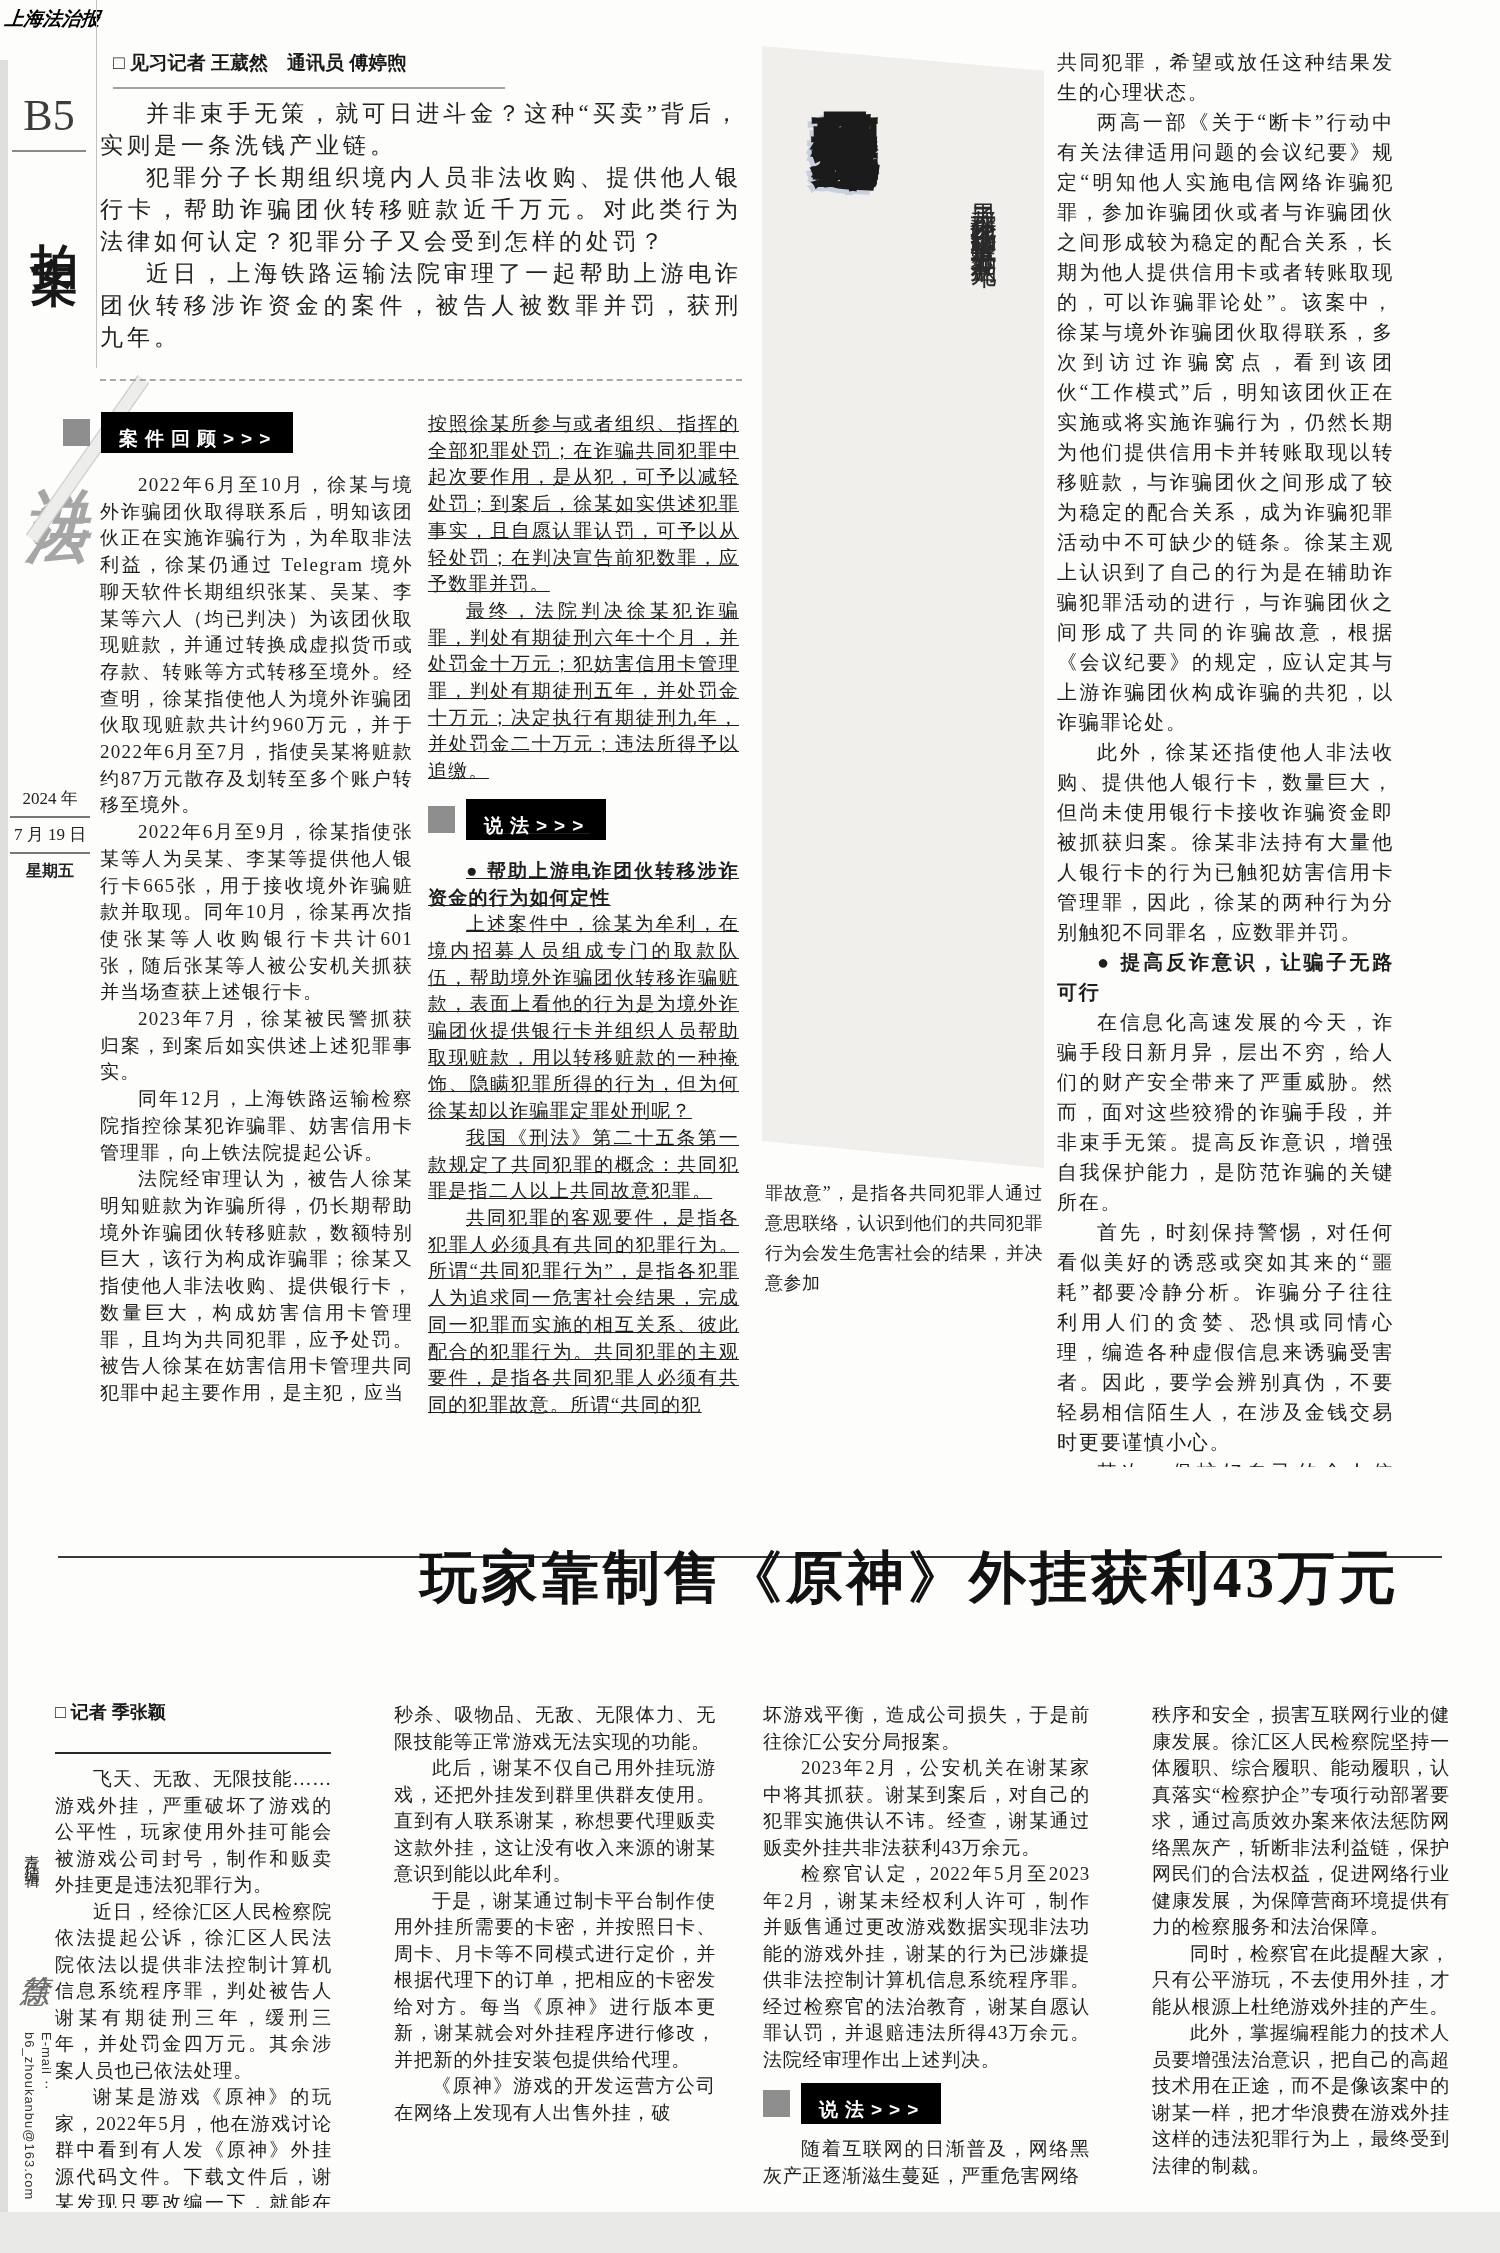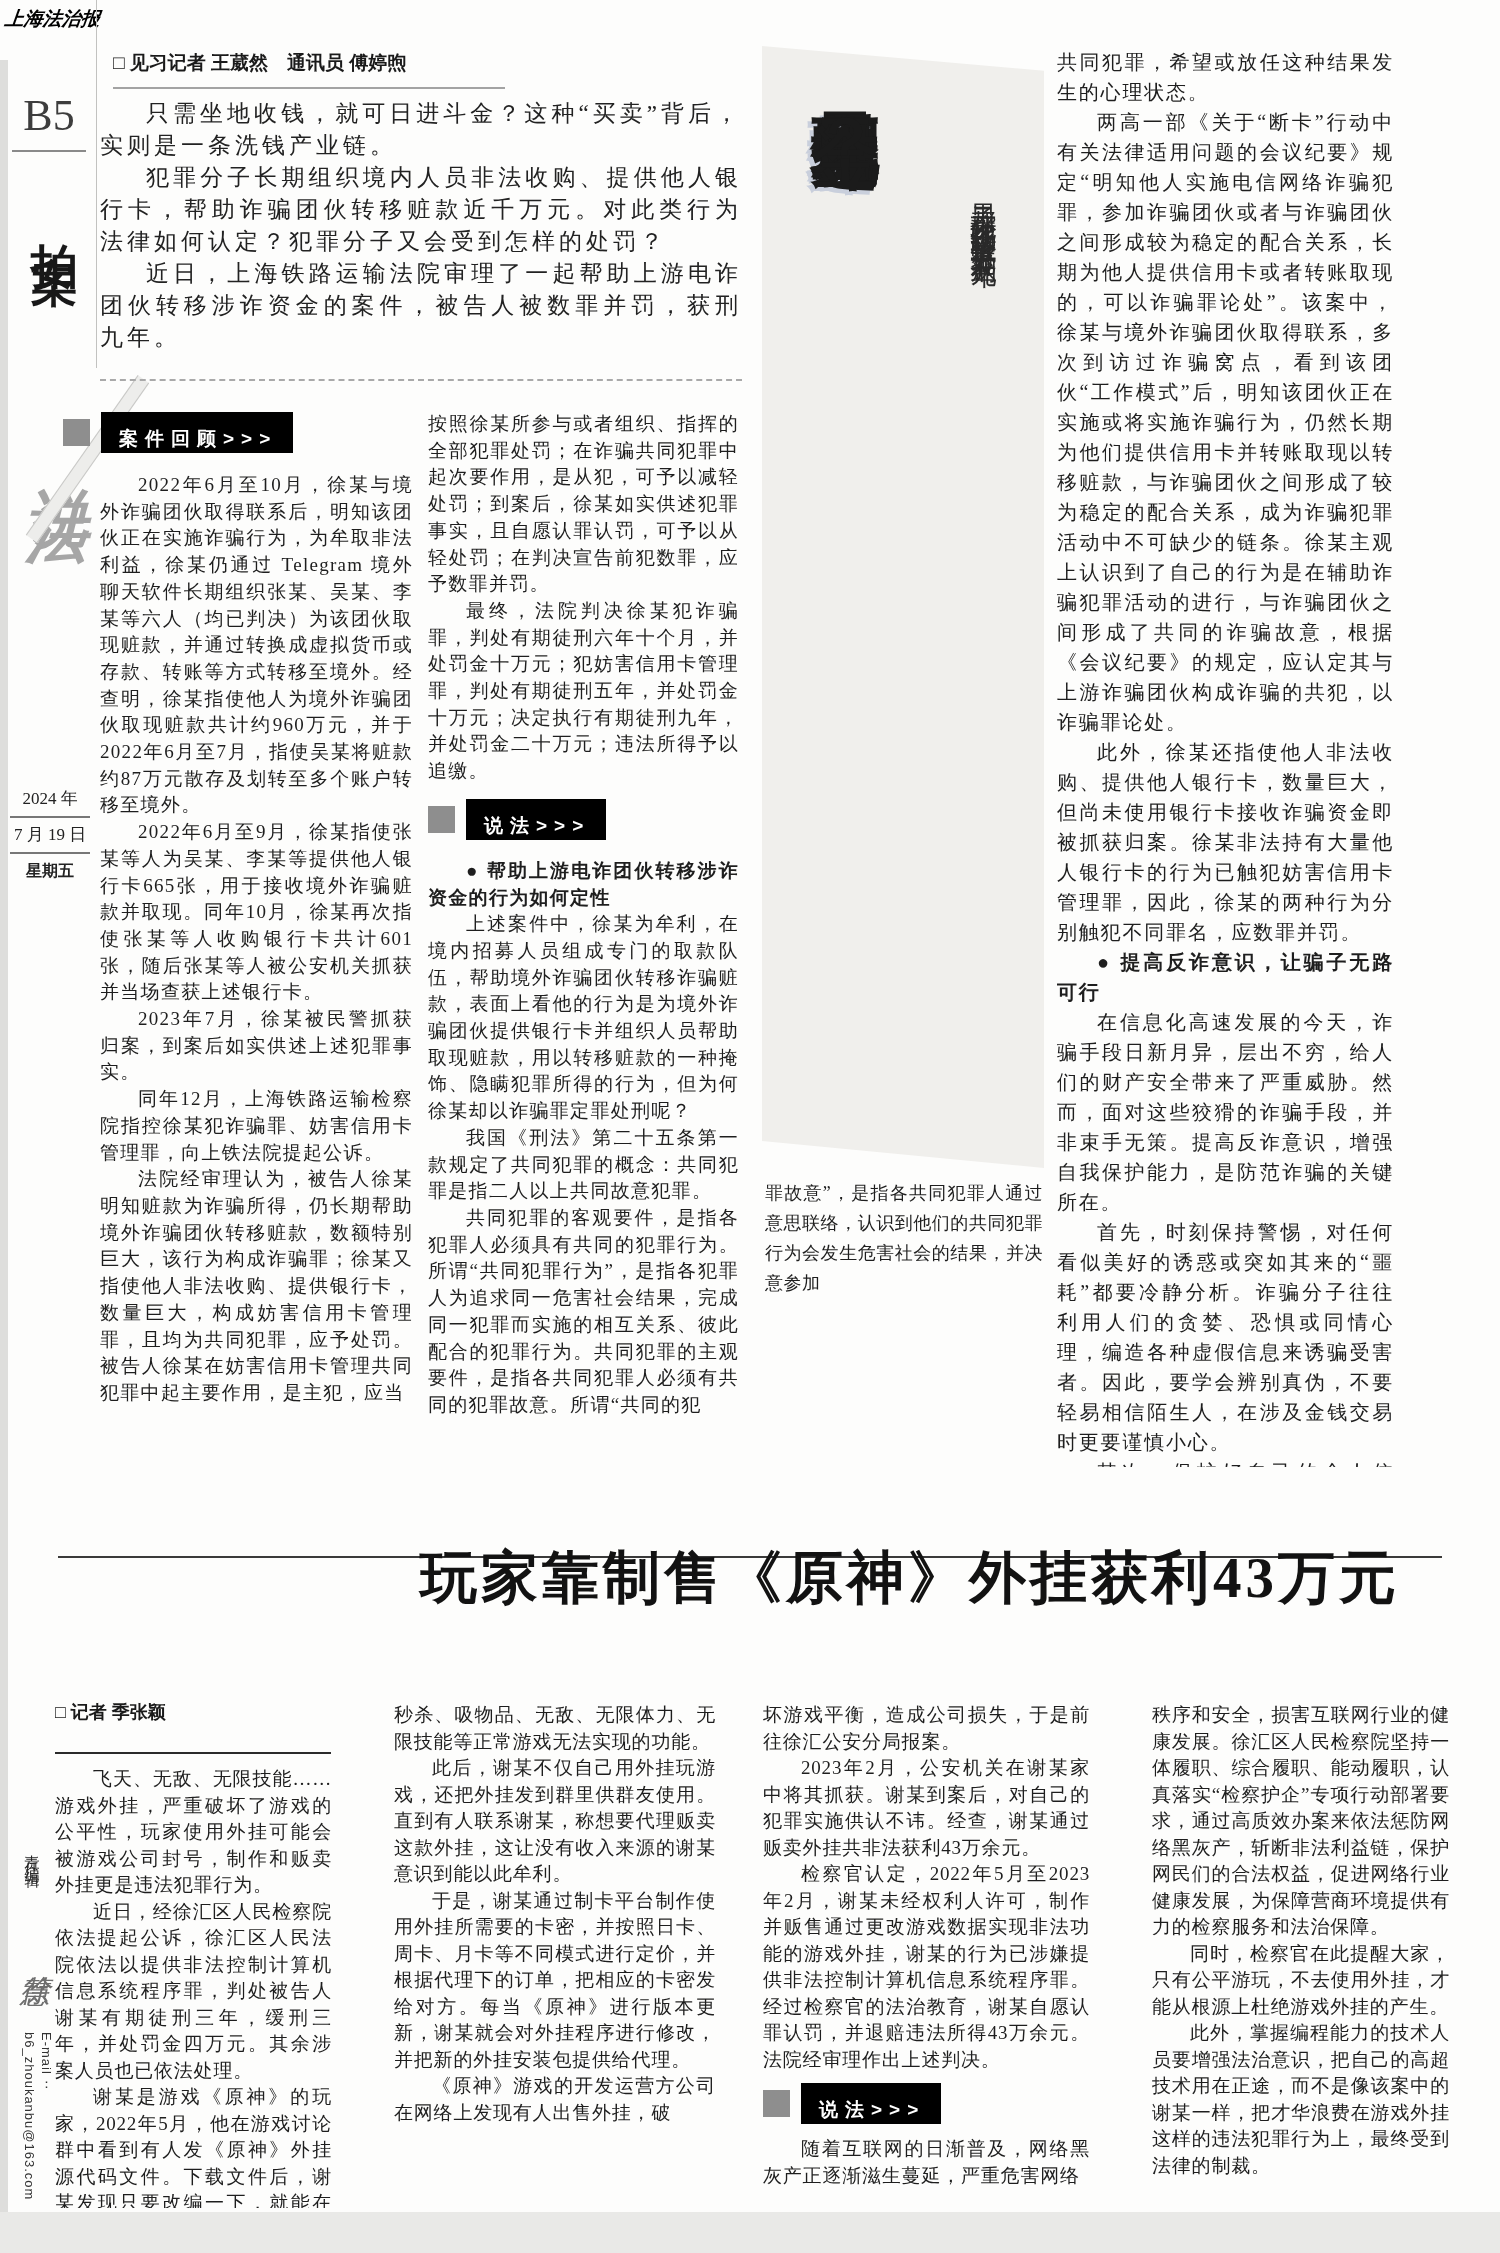--- a/index.html
+++ b/index.html
@@ -43,21 +43,21 @@
   
   .byline1{position:absolute;left:113px;top:50px;width:392px;font-family:"Liberation Sans",sans-serif;
         font-weight:bold;font-size:19px;color:#1a1a1a;padding-bottom:11px;border-bottom:2px solid #a3a3a3;}
   .intro{position:absolute;left:100px;top:98px;width:642px;height:262px;overflow:hidden;
         font-size:23px;line-height:32px;letter-spacing:4px;color:#222;}
   .dashed{position:absolute;left:100px;top:379px;width:642px;border-top:2px dashed #a9a9a9;}
   .sec1{left:63px;top:412px;}
   .a1col1{position:absolute;left:100px;top:472px;width:313px;height:960px;overflow:hidden;
         font-size:19px;line-height:26.7px;letter-spacing:1.3px;}
   .a1col2{position:absolute;left:428px;top:411px;width:311px;height:1145px;overflow:hidden;
-        font-size:19px;line-height:26.7px;letter-spacing:1.3px;}
+        font-size:19px;line-height:26.7px;letter-spacing:1.3px;text-decoration:underline;}
   .a1col2 .sec-head{margin:14px 0 18px 0;}
   .hblock{position:absolute;left:762px;top:46px;width:282px;height:1122px;background:#f0efec;
         clip-path:polygon(0 0,100% 2.2%,100% 100%,0 97.6%);}
   .kicker{position:absolute;left:966px;top:183px;height:620px;writing-mode:vertical-rl;
         font-size:26px;letter-spacing:3px;color:#2a2a2a;}
   .headline1{position:absolute;left:812px;top:58px;height:920px;writing-mode:vertical-rl;
         font-size:68px;line-height:1;font-weight:900;letter-spacing:1px;color:#1b1b1b;
         text-shadow:-4px 4px 0 #c9cfdc;}
   .underhead{position:absolute;left:765px;top:1178px;width:278px;font-size:18px;line-height:30px;
         letter-spacing:0.5px;}
@@ -99,21 +99,21 @@
     <div class="row bold">星期五</div>
   </div>
   <div class="vline"></div>
   <div class="diag"></div>
   <div class="editor-label">责任编辑</div>
   <div class="editor-name">徐慧</div>
   <div class="email">E-mail：b6_zhoukanbu@163.com</div>
 
   <div class="byline1">□ 见习记者 王葳然　通讯员 傅婷煦</div>
   <div class="intro">
-      <p class="para p">只需坐地收钱，就可日进斗金？这种“买卖”背后，实则是一条洗钱产业链。</p>
+      <p class="para p">并非束手无策，就可日进斗金？这种“买卖”背后，实则是一条洗钱产业链。</p>
       <p class="para p">犯罪分子长期组织境内人员非法收购、提供他人银行卡，帮助诈骗团伙转移赃款近千万元。对此类行为法律如何认定？犯罪分子又会受到怎样的处罚？</p>
       <p class="para p">近日，上海铁路运输法院审理了一起帮助上游电诈团伙转移涉诈资金的案件，被告人被数罪并罚，获刑九年。</p>
     </div>
   <div class="dashed"></div>
 
   <div class="sec-head abs sec1">
     <span class="sec-sq"></span>
     <span class="sec-bar">案件回顾&gt;&gt;&gt;</span>
   </div>
 

